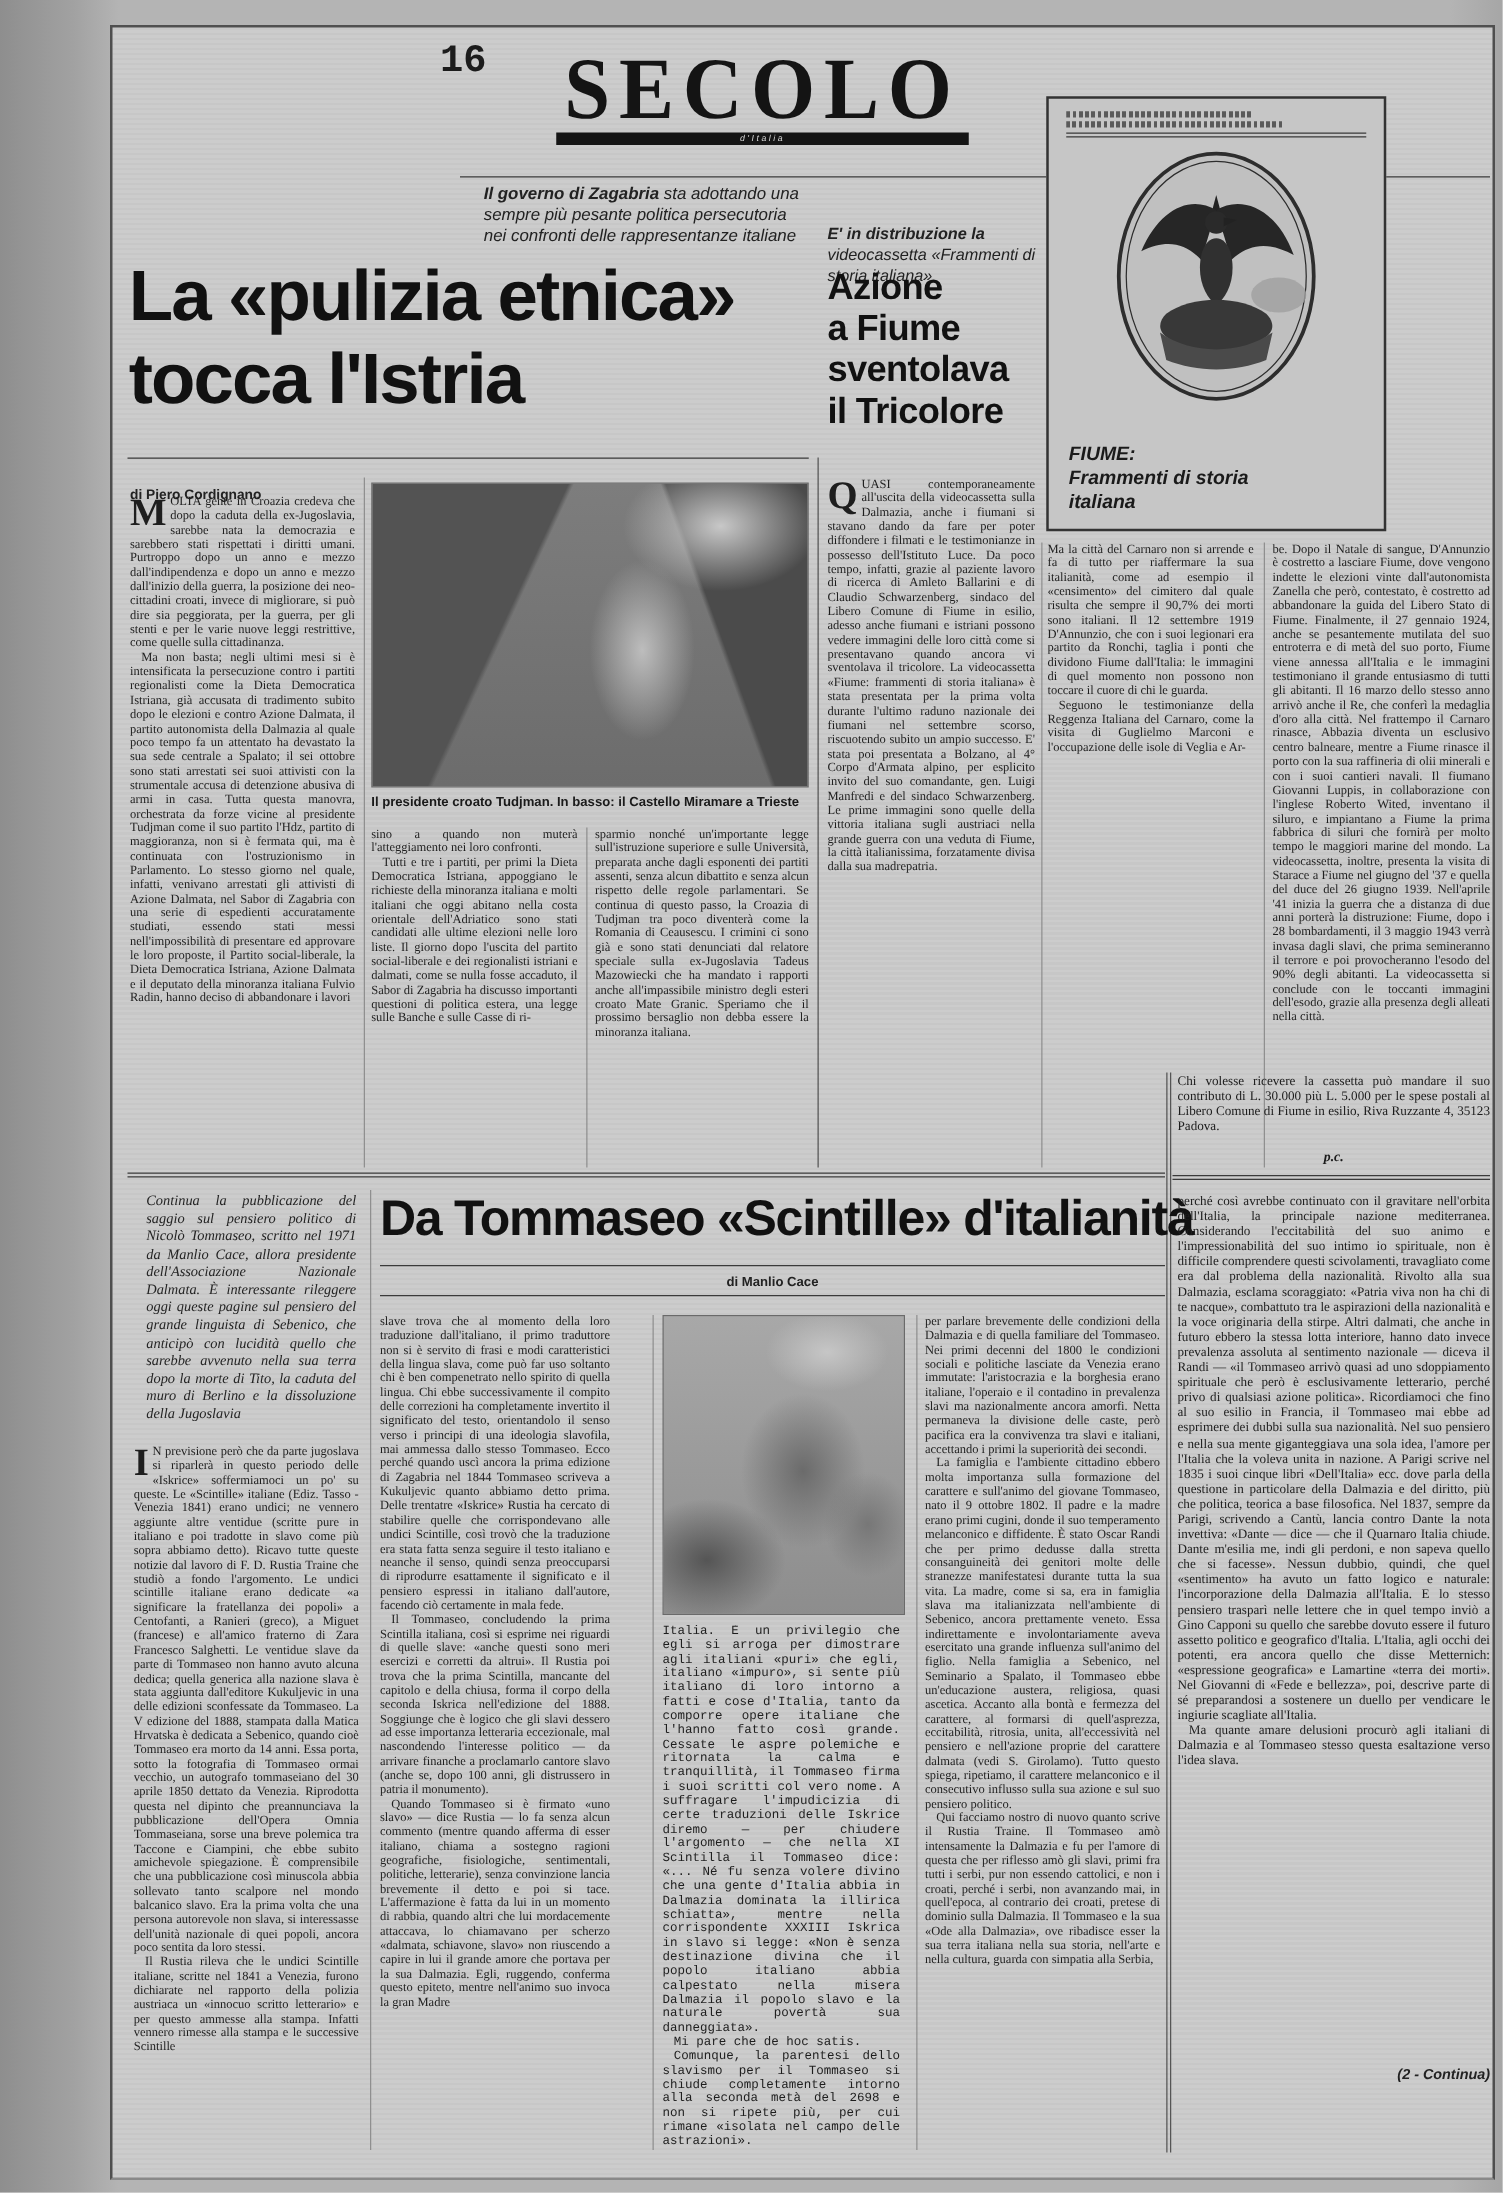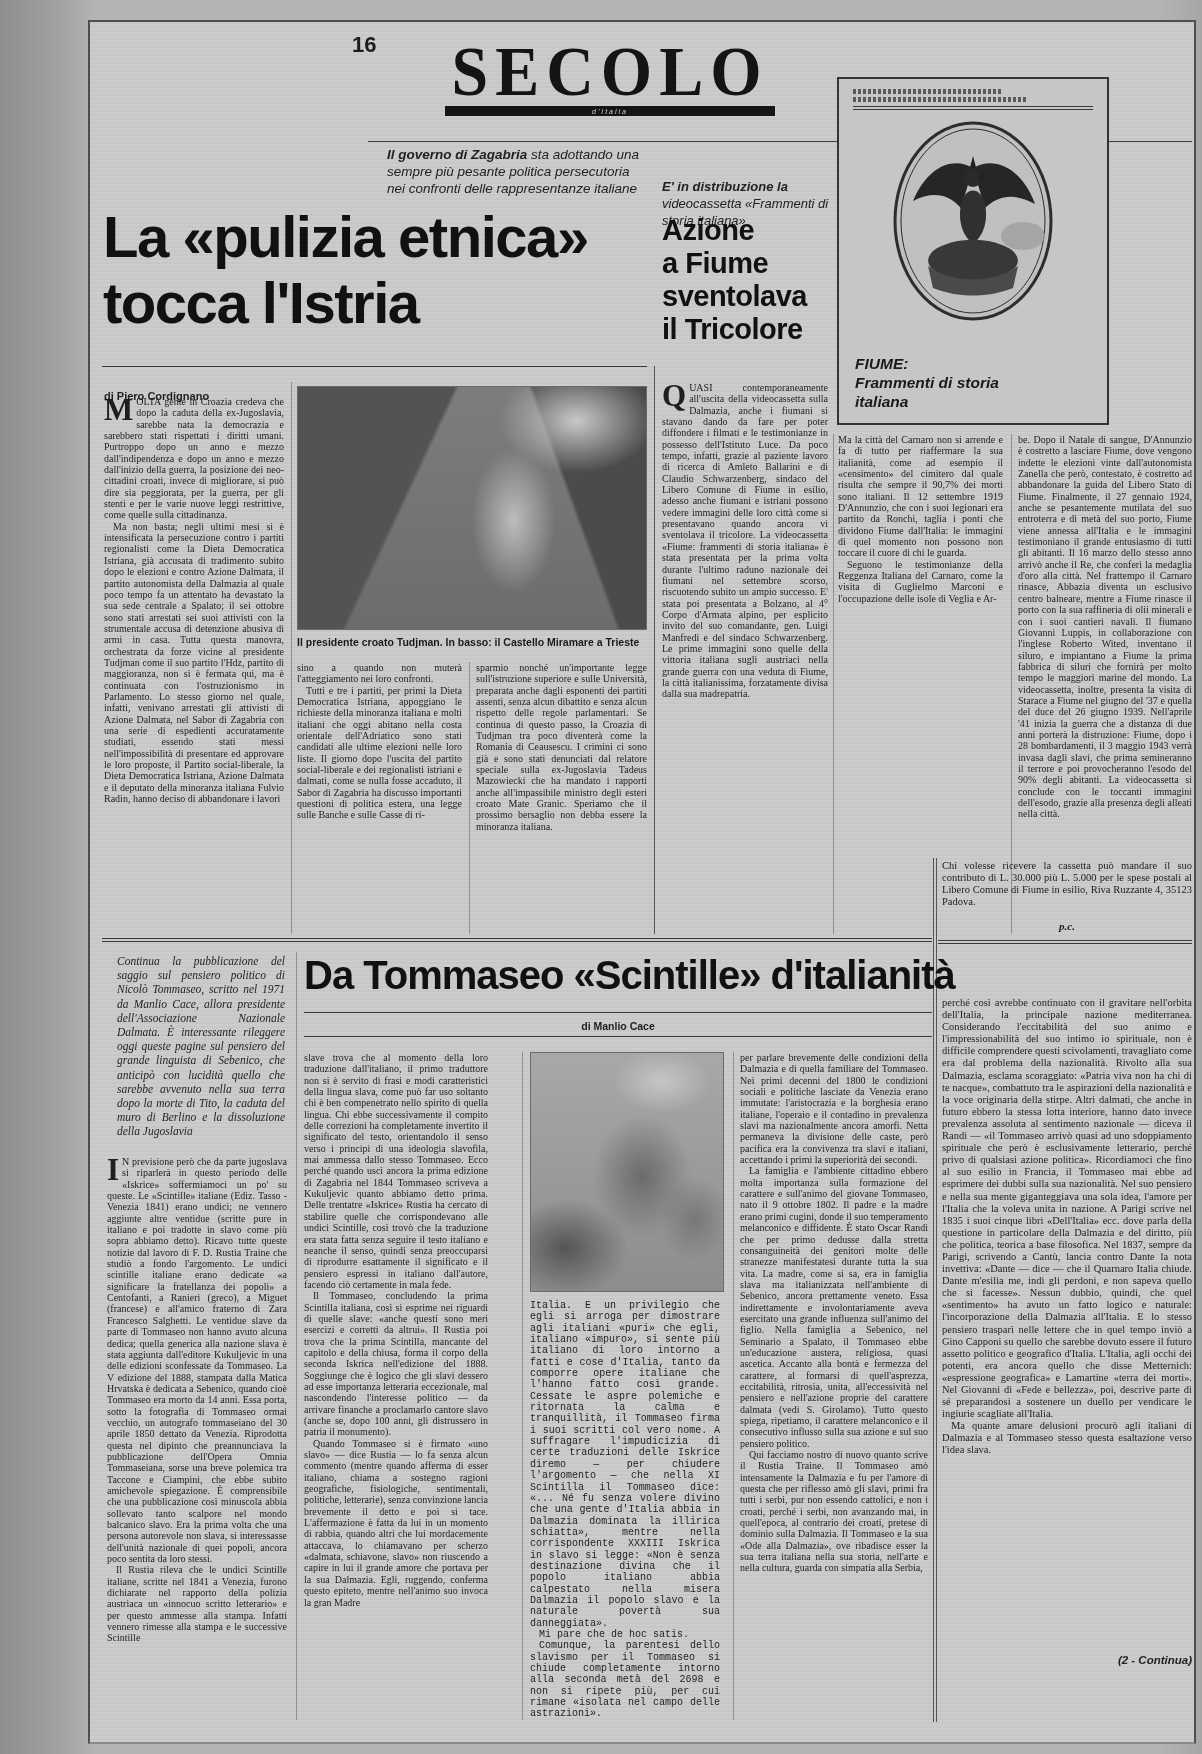--- a/index.html
+++ b/index.html
@@ -14,21 +14,21 @@
       repeating-linear-gradient(0deg, rgba(255,255,255,.025) 0 2px, rgba(0,0,0,.02) 2px 4px),
       #cbcbcb;
     border:2px solid #4f4f4f;border-bottom-color:#8a8a8a;box-sizing:border-box;
   }
   .abs{position:absolute;}
   .hr1{height:1px;background:#3a3a3a;}
   .hr2{height:4px;border-top:1px solid #3a3a3a;border-bottom:1px solid #3a3a3a;box-sizing:border-box;}
   .vr1{width:1px;background:#8f8f8f;}
   .vr2{width:4px;border-left:1px solid #555;border-right:1px solid #555;box-sizing:border-box;}
 
-  .pagenum{font-size:22px;font-weight:bold;font-family:Liberation Sans, sans-serif;}
+  .pagenum{font-size:31px;font-weight:bold;font-family:Liberation Mono, monospace;}
   .masthead{font-family:"Liberation Serif",serif;font-weight:bold;font-size:66px;letter-spacing:7px;
     transform:scaleY(1.06);transform-origin:top center;color:#141414;text-align:center;line-height:64px;white-space:nowrap;}
   .mast-bar{background:#151515;height:10px;display:flex;align-items:center;justify-content:center;}
   .mast-bar span{color:#d6d6d6;font-size:7px;font-style:italic;font-family:"Liberation Sans",sans-serif;letter-spacing:2px;line-height:7px;}
   .dateline{font-family:"Liberation Sans",sans-serif;font-size:11px;text-align:center;line-height:13px;color:#2a2a2a;}
 
   .secbox{border:2px solid #333;background:#c2c2c2;box-sizing:border-box;overflow:hidden;}
   .secbox-label{position:absolute;left:0;right:0;bottom:14px;text-align:center;
     font-family:"Liberation Sans",sans-serif;font-weight:bold;font-size:19px;letter-spacing:.5px;color:#202020;}
 
@@ -216,21 +216,21 @@
       <p>Comunque, la parentesi dello slavismo per il Tommaseo si chiude completamente intorno alla seconda metà del 2698 e non si ripete più, per cui rimane «isolata nel campo delle astrazioni».</p>
       <p>Qui apriamo una parentesi necessaria e facciamo un passo indietro</p>
     </div>
 
   <div class="abs bodycol" style="left:650px;top:1030px;width:188px;height:668px;">
       <p>per parlare brevemente delle condizioni della Dalmazia e di quella familiare del Tommaseo. Nei primi decenni del 1800 le condizioni sociali e politiche lasciate da Venezia erano immutate: l'aristocrazia e la borghesia erano italiane, l'operaio e il contadino in prevalenza slavi ma nazionalmente ancora amorfi. Netta permaneva la divisione delle caste, però pacifica era la convivenza tra slavi e italiani, accettando i primi la superiorità dei secondi.</p>
       <p>La famiglia e l'ambiente cittadino ebbero molta importanza sulla formazione del carattere e sull'animo del giovane Tommaseo, nato il 9 ottobre 1802. Il padre e la madre erano primi cugini, donde il suo temperamento melanconico e diffidente. È stato Oscar Randi che per primo dedusse dalla stretta consanguineità dei genitori molte delle stranezze manifestatesi durante tutta la sua vita. La madre, come si sa, era in famiglia slava ma italianizzata nell'ambiente di Sebenico, ancora prettamente veneto. Essa indirettamente e involontariamente aveva esercitato una grande influenza sull'animo del figlio. Nella famiglia a Sebenico, nel Seminario a Spalato, il Tommaseo ebbe un'educazione austera, religiosa, quasi ascetica. Accanto alla bontà e fermezza del carattere, al formarsi di quell'asprezza, eccitabilità, ritrosia, unita, all'eccessività nel pensiero e nell'azione proprie del carattere dalmata (vedi S. Girolamo). Tutto questo spiega, ripetiamo, il carattere melanconico e il consecutivo influsso sulla sua azione e sul suo pensiero politico.</p>
       <p>Qui facciamo nostro di nuovo quanto scrive il Rustia Traine. Il Tommaseo amò intensamente la Dalmazia e fu per l'amore di questa che per riflesso amò gli slavi, primi fra tutti i serbi, pur non essendo cattolici, e non i croati, perché i serbi, non avanzando mai, in quell'epoca, al contrario dei croati, pretese di dominio sulla Dalmazia. Il Tommaseo e la sua «Ode alla Dalmazia», ove ribadisce esser la sua terra italiana nella sua storia, nell'arte e nella cultura, guarda con simpatia alla Serbia,</p>
     </div>
 
-  <div class="abs bodycol colE" style="left:852px;top:934px;width:250px;height:686px;margin-top:41px;">
+  <div class="abs bodycol colE" style="left:852px;top:934px;width:250px;height:686px;">
       <p>perché così avrebbe continuato con il gravitare nell'orbita dell'Italia, la principale nazione mediterranea. Considerando l'eccitabilità del suo animo e l'impressionabilità del suo intimo io spirituale, non è difficile comprendere questi scivolamenti, travagliato come era dal problema della nazionalità. Rivolto alla sua Dalmazia, esclama scoraggiato: «Patria viva non ha chi di te nacque», combattuto tra le aspirazioni della nazionalità e la voce originaria della stirpe. Altri dalmati, che anche in futuro ebbero la stessa lotta interiore, hanno dato invece prevalenza assoluta al sentimento nazionale — diceva il Randi — «il Tommaseo arrivò quasi ad uno sdoppiamento spirituale che però è esclusivamente letterario, perché privo di qualsiasi azione politica». Ricordiamoci che fino al suo esilio in Francia, il Tommaseo mai ebbe ad esprimere dei dubbi sulla sua nazionalità. Nel suo pensiero e nella sua mente giganteggiava una sola idea, l'amore per l'Italia che la voleva unita in nazione. A Parigi scrive nel 1835 i suoi cinque libri «Dell'Italia» ecc. dove parla della questione in particolare della Dalmazia e del diritto, più che politica, teorica a base filosofica. Nel 1837, sempre da Parigi, scrivendo a Cantù, lancia contro Dante la nota invettiva: «Dante — dice — che il Quarnaro Italia chiude. Dante m'esilia me, indi gli perdoni, e non sapeva quello che si facesse». Nessun dubbio, quindi, che quel «sentimento» ha avuto un fatto logico e naturale: l'incorporazione della Dalmazia all'Italia. E lo stesso pensiero trasparì nelle lettere che in quel tempo inviò a Gino Capponi su quello che sarebbe dovuto essere il futuro assetto politico e geografico d'Italia. L'Italia, agli occhi dei potenti, era ancora quello che disse Metternich: «espressione geografica» e Lamartine «terra dei morti». Nel Giovanni di «Fede e bellezza», poi, descrive parte di sé preparandosi a sostenere un duello per vendicare le ingiurie scagliate all'Italia.</p>
       <p>Ma quante amare delusioni procurò agli italiani di Dalmazia e al Tommaseo stesso questa esaltazione verso l'idea slava.</p>
     </div>
   <div class="abs continua" style="left:852px;top:1632px;width:250px;">(2 - Continua)</div>
 
   <div class="abs vr1" style="left:206px;top:930px;height:768px;"></div>
   <div class="abs vr1" style="left:432px;top:1030px;height:668px;"></div>
   <div class="abs vr1" style="left:643px;top:1030px;height:668px;"></div>
 
 </div>

